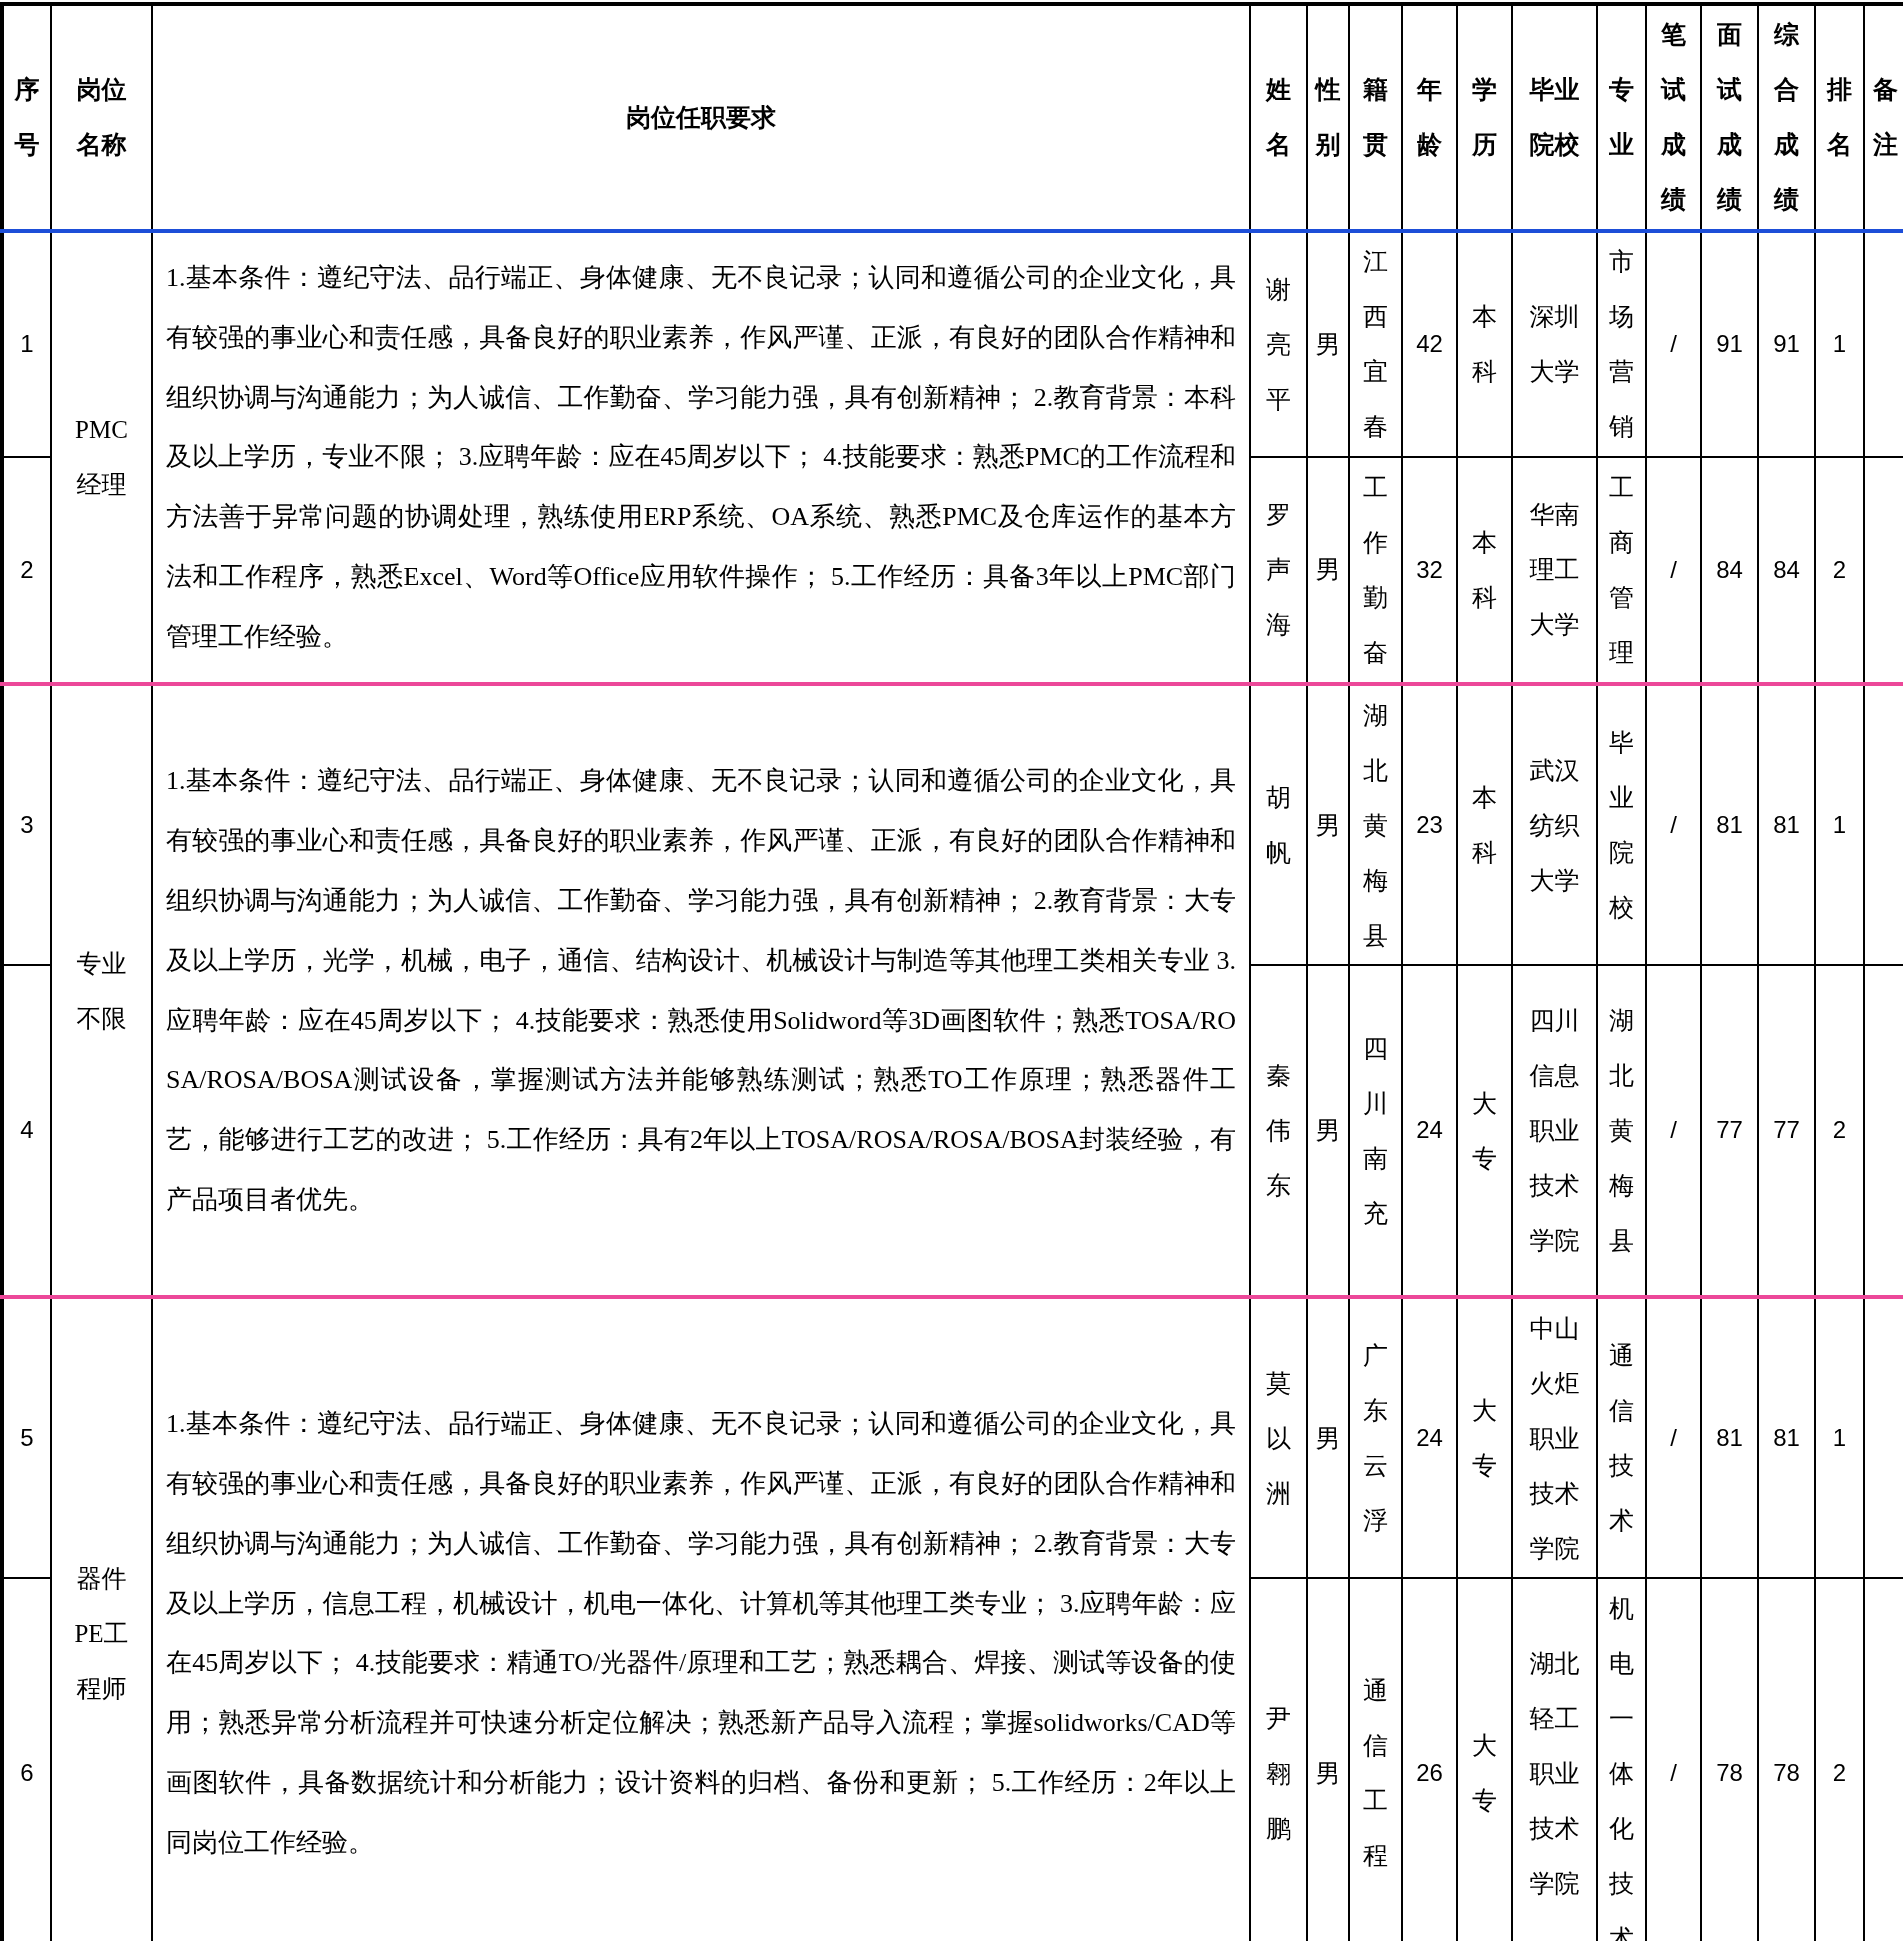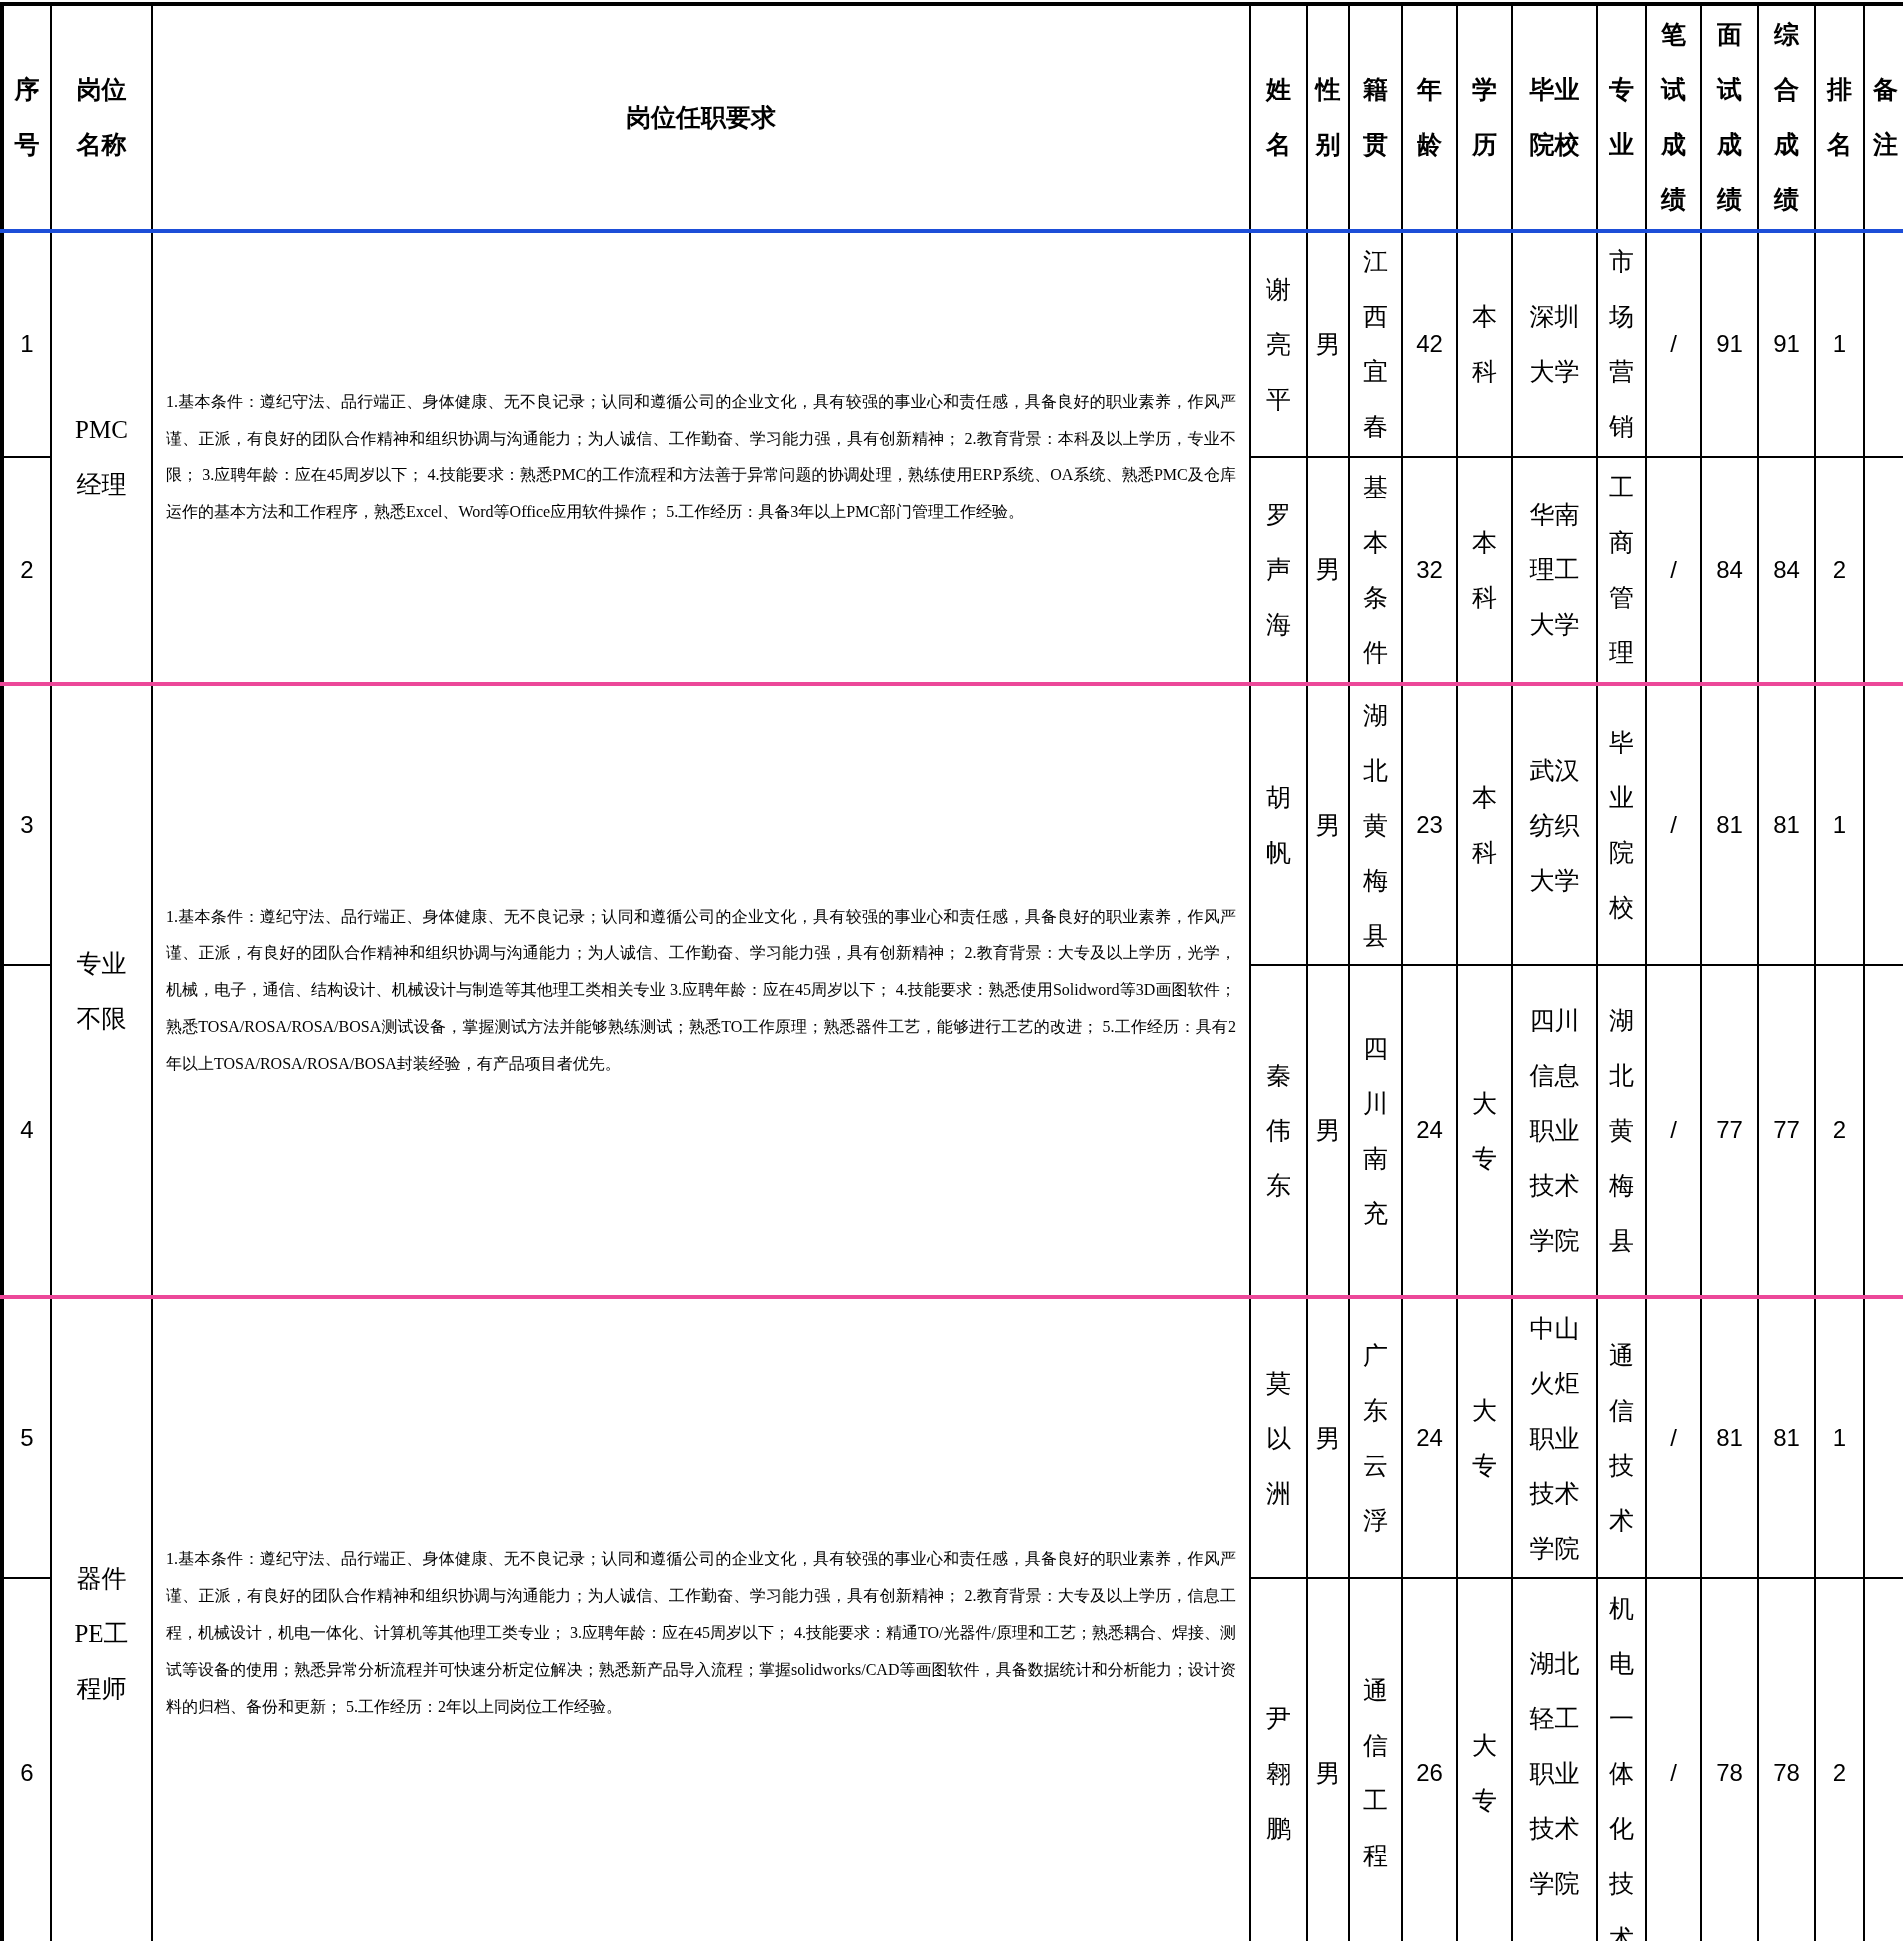--- a/index.html
+++ b/index.html
@@ -47,21 +47,21 @@
   }
   .v2 {
     display: inline-block;
     width: 2.35em;
     word-break: break-all;
     line-height: 2.2;
     vertical-align: middle;
   }
   td.req {
     text-align: justify;
-    font-size: 16px;
+    font-size: 26px;
     line-height: 2.3;
     padding: 8px 13px;
     vertical-align: middle;
   }
   .num {
     font-family: "Liberation Sans", "DejaVu Sans", sans-serif;
     font-size: 24px;
   }
   tr.hr  { height: 223px; }
   tr.r1  { height: 219px; }
@@ -127,21 +127,21 @@
       <td class="num">/</td>
       <td class="num">91</td>
       <td class="num">91</td>
       <td class="num">1</td>
       <td></td>
     </tr>
     <tr class="r2">
       <td class="num">2</td>
       <td><span class="v1">罗声海</span></td>
       <td>男</td>
-      <td><span class="v1">基本条件</span></td>
+      <td><span class="v1">工作勤奋</span></td>
       <td class="num">32</td>
       <td><span class="v1">本科</span></td>
       <td><span class="v2">华南理工大学</span></td>
       <td><span class="v1">工商管理</span></td>
       <td class="num">/</td>
       <td class="num">84</td>
       <td class="num">84</td>
       <td class="num">2</td>
       <td></td>
     </tr>

